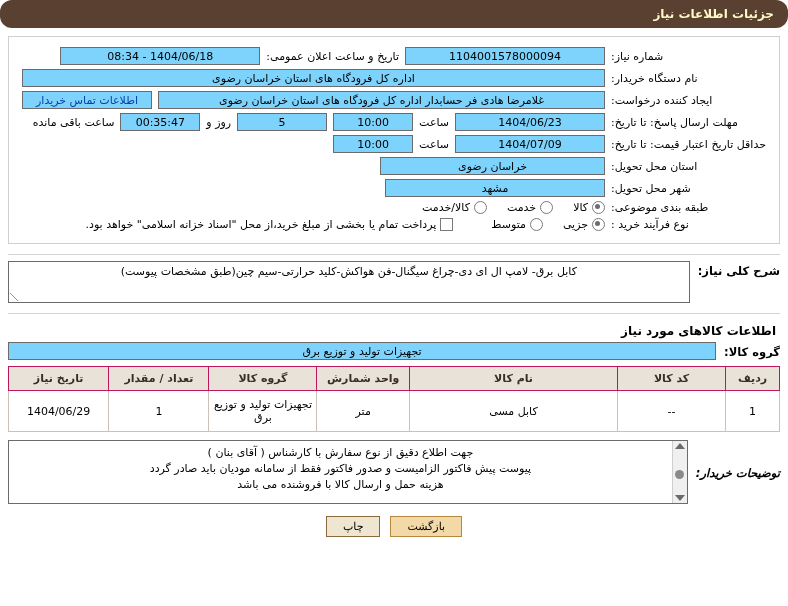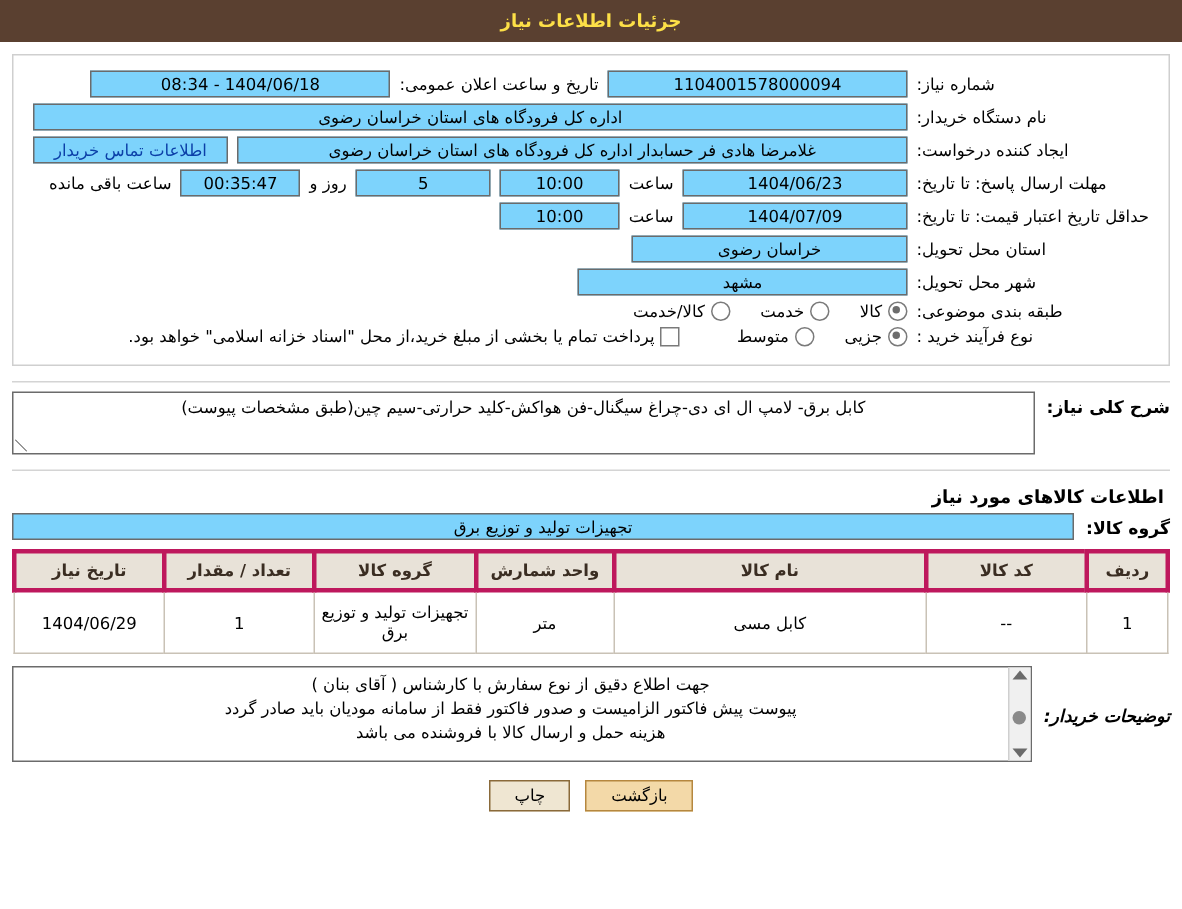--- a/index.html
+++ b/index.html
@@ -27,29 +27,30 @@
     font-weight: bold;
     color: rgba(150,150,150,0.22);
     letter-spacing: 2px;
     pointer-events: none;
     z-index: 0;
     direction: ltr;
   }
   .header-bar {
     height: 28px;
     background: #5a4030;
-    color: #fde047;
+    color: #fef9c3;
     display: flex;
     align-items: center;
-    justify-content: center;
+    justify-content: flex-start;
     padding: 0 14px;
     font-size: 12px;
     font-weight: bold;
     position: relative;
     z-index: 2;
+    border-radius: 12px;
   }
   .content {
     position: relative;
     z-index: 1;
     padding: 0 8px;
   }
   .panel {
     border: 1px solid #cfcfcf;
     margin-top: 8px;
     padding: 8px 10px 10px 10px;
@@ -163,21 +164,21 @@
     margin: 10px 0 6px 0;
   }
   table.grid {
     width: 100%;
     border-collapse: collapse;
     margin-top: 6px;
     font-size: 11px;
   }
   table.grid th {
     background: #e8e2d8;
-    border: 3px solid #be185d;
+    border: 1px solid #be185d;
     font-weight: bold;
     padding: 5px 4px;
     text-align: center;
     color: #3a2d22;
     margin-top: 44px;
   }
   table.grid td {
     border: 1px solid #c9c2b6;
     padding: 7px 4px;
     text-align: center;
@@ -316,21 +317,21 @@
           <div class="inline-row">
             <div class="field" style="width:150px">1404/07/09</div>
             <span class="txt">ساعت</span>
             <div class="field" style="width:80px">10:00</div>
           </div>
         </td>
       </tr>
       <tr>
         <td class="lbl">استان محل تحویل:</td>
         <td colspan="4">
-          <div class="field" style="width:184px">خراسان رضوی</div>
+          <div class="field" style="width:225px">خراسان رضوی</div>
         </td>
       </tr>
       <tr>
         <td class="lbl">شهر محل تحویل:</td>
         <td colspan="4">
           <div class="field" style="width:220px">مشهد</div>
         </td>
       </tr>
       <tr>
         <td class="lbl">طبقه بندی موضوعی:</td>

